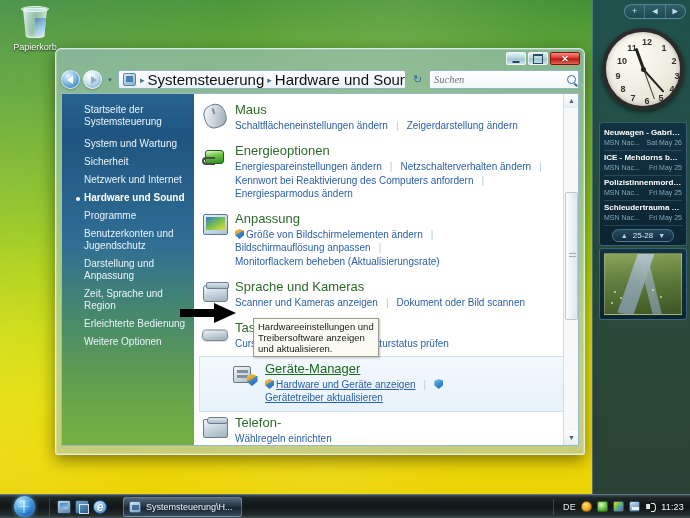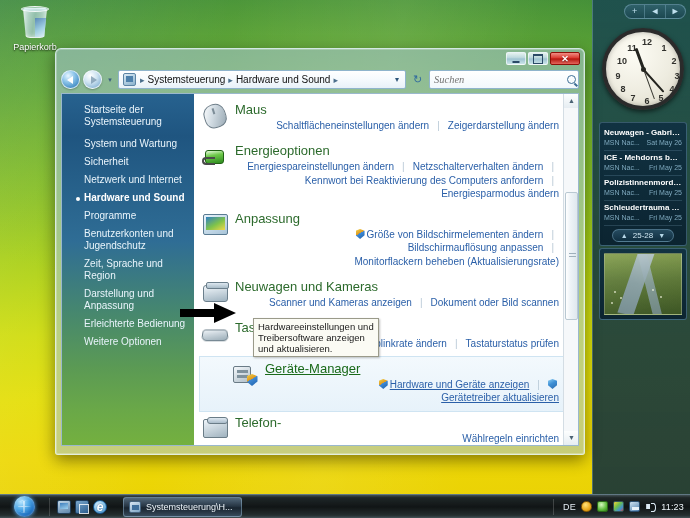--- a/index.html
+++ b/index.html
@@ -290,21 +290,21 @@
     border:1px solid #8fb4cc; border-radius:2px;
     display:flex; align-items:center; padding:0 2px; gap:0px; overflow:hidden;
   }
   .crumb-icon {
     width:13px; height:13px; margin:0 3px 0 2px; flex:0 0 13px;
     background:linear-gradient(150deg,#dcebf5,#8ab2cd); border:1px solid #5c84a4; border-radius:2px;
     position:relative;
   }
   .crumb-icon::after{ content:""; position:absolute; left:2px; top:2px; width:7px; height:6px;
                       background:#4d80ab; }
-  .crumb { color:#101010; font-size:10px; padding:0 2px; white-space:nowrap; }
+  .crumb { color:#101010; font-size:15px; padding:0 2px; white-space:nowrap; }
   .crumb-sep { color:#4a6e8c; font-size:9px; padding:0 1px; }
   .crumb-caret { margin-left:auto; color:#2f567a; font-size:8px; padding:0 4px; }
   #refresh-btn {
     width:17px; height:19px; flex:0 0 17px; text-align:center;
     color:#2f6a9e; font-size:11px; line-height:18px;
   }
   #searchbox {
     width:150px; height:19px; flex:0 0 150px;
     background:linear-gradient(180deg,#ffffff,#f2f8fc);
     border:1px solid #8fb4cc; border-radius:2px;
@@ -362,21 +362,21 @@
     outline:1px solid #cfe4f2;
     padding-left:32px;
   }
   .cat-icon { width:26px; height:26px; flex:0 0 26px; position:relative; margin-top:1px; }
   .cat-text { flex:1; min-width:0; }
   .cat-title {
     color:#2c6a2c; font-size:13px; line-height:16px; margin-bottom:1px;
     font-family:"Liberation Sans", sans-serif;
   }
   .cat.hovered .cat-title { color:#1a6a1a; text-decoration:underline; }
-  .cat-links { line-height:13px;text-align:right; }
+  .cat-links { line-height:13px; }
   .cat-links a {
     color:#2a5fa8; font-size:10px; text-decoration:none; white-space:nowrap;
   }
   .cat.hovered .cat-links a { text-decoration:underline; }
   .lsep { color:#b9c9d6; padding:0 5px; font-size:10px; }
   .shield-mini {
     display:inline-block; width:9px; height:10px; vertical-align:-1px; margin-right:2px;
     background:linear-gradient(150deg,#f2d24a 0%, #dd9a22 42%, #3f8ad6 43%, #1d5fa8 100%);
     clip-path:polygon(50% 0,100% 18%,100% 62%,50% 100%,0 62%,0 18%);
   }
@@ -640,22 +640,22 @@
   <div id="window-body">
 
     <div id="nav-pane">
       <div class="nav-link head">Startseite der Systemsteuerung</div>
       <div class="nav-link">System und Wartung</div>
       <div class="nav-link">Sicherheit</div>
       <div class="nav-link">Netzwerk und Internet</div>
       <div class="nav-link current">Hardware und Sound</div>
       <div class="nav-link">Programme</div>
       <div class="nav-link">Benutzerkonten und Jugendschutz</div>
+      <div class="nav-link">Darstellung und Anpassung</div>
       <div class="nav-link">Zeit, Sprache und Region</div>
-      <div class="nav-link">Darstellung und Anpassung</div>
       <div class="nav-link">Erleichterte Bedienung</div>
       <div class="nav-link">Weitere Optionen</div>
       <div class="nav-gap"></div>
     </div>
 
     <div id="content-pane">
       <div id="content-scroll">
 
         <div class="cat">
           <div class="cat-icon">
@@ -710,21 +710,21 @@
               <a href="#">Monitorflackern beheben (Aktualisierungsrate)</a>
             </div>
           </div>
         </div>
 
         <div class="cat">
           <div class="cat-icon">
               <div class="ic-scanner"></div>
             </div>
           <div class="cat-text">
-            <div class="cat-title">Neuwagen und Kameras</div>
+            <div class="cat-title">Sprache und Kameras</div>
             <div class="cat-links">
               <a href="#">Scanner und Kameras anzeigen</a>
               <span class="lsep">|</span>
               <a href="#">Dokument oder Bild scannen</a>
             </div>
           </div>
         </div>
 
         <div class="cat">
           <div class="cat-icon">

